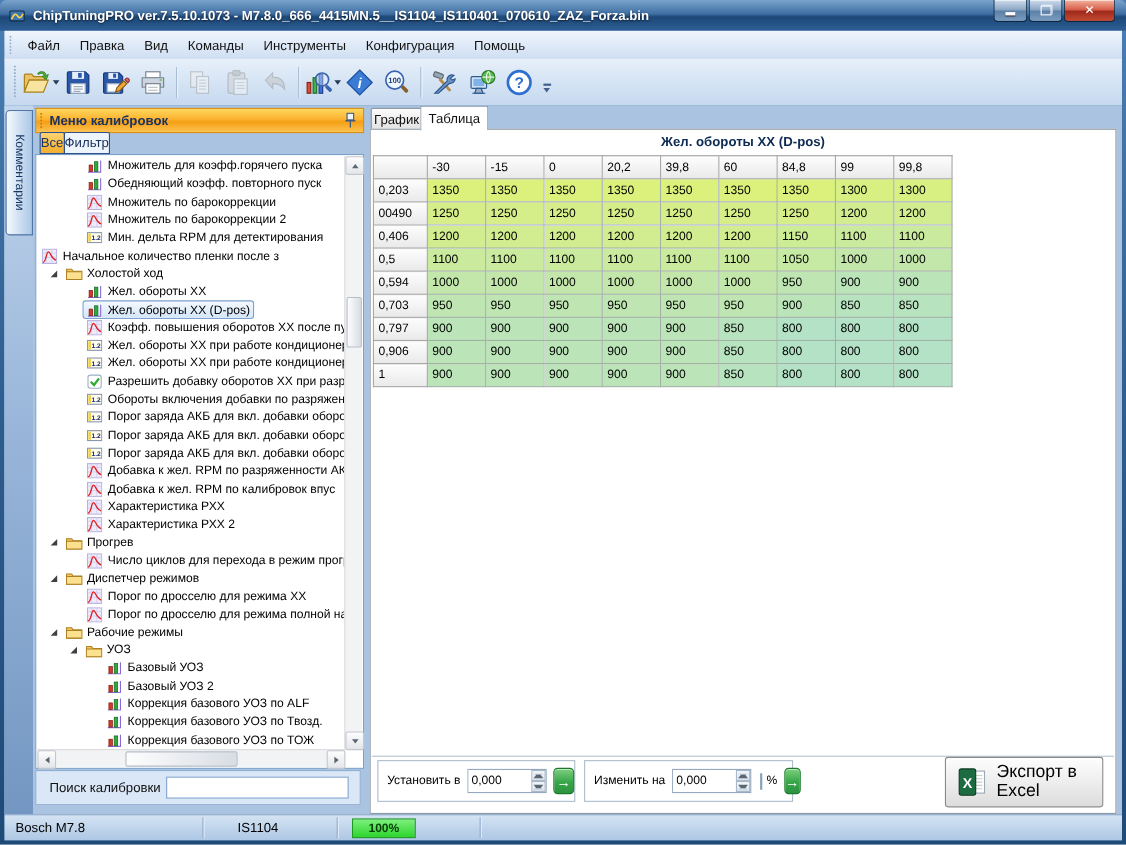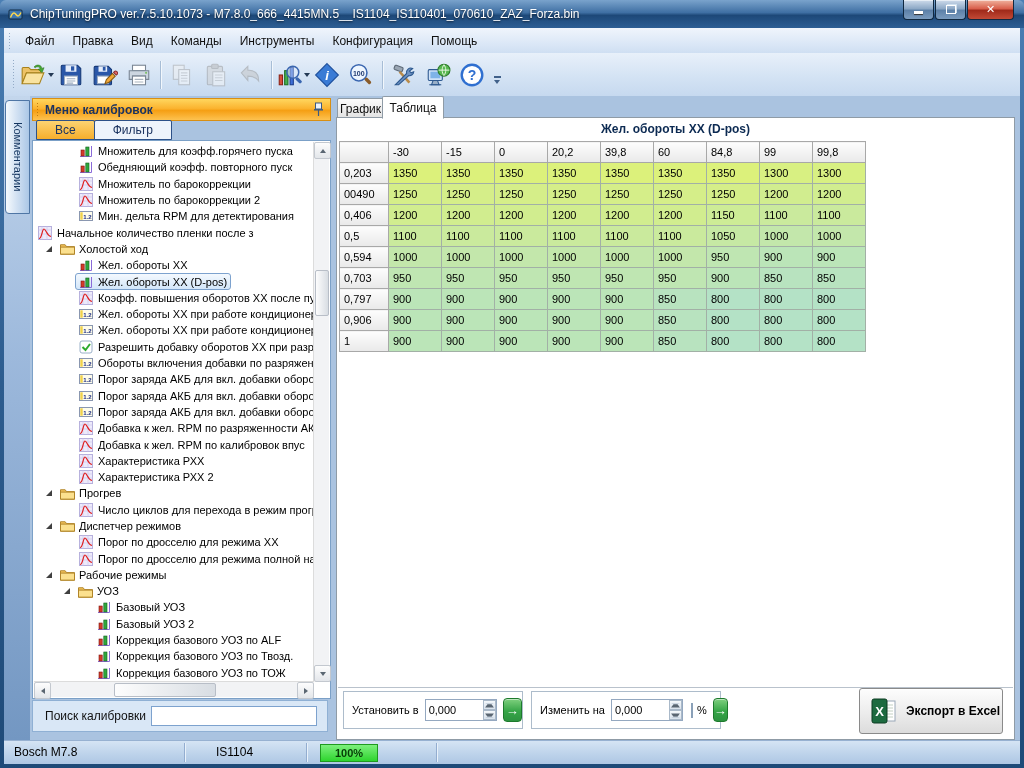--- a/index.html
+++ b/index.html
@@ -5,21 +5,21 @@
   html,body{margin:0;padding:0;width:1024px;height:768px;overflow:hidden;
     font-family:"Liberation Sans",sans-serif;-webkit-font-smoothing:antialiased;}
   #window{position:relative;width:1024px;height:768px;
     background:linear-gradient(180deg,#4b7fb4 0%,#2d5c8e 50%,#1e4a78 100%);}
   
   .titlebar{position:absolute;left:0;top:0;width:1024px;height:28px;
     background:linear-gradient(180deg,#7aa3cc 0%,#3f6fa3 45%,#1d4878 55%,#2d5e94 100%);
     border-radius:6px 6px 0 0;}
   .app-icon{position:absolute;left:8px;top:6px;width:16px;height:16px;}
   .title-text{position:absolute;left:30px;top:0;height:28px;line-height:28px;
-    color:#fff;font-size:12px;text-shadow:0 1px 2px rgba(0,0,0,.7);white-space:nowrap;}
+    color:#fff;font-size:12px;text-shadow:0 1px 2px rgba(0,0,0,.7);white-space:nowrap;font-weight:bold;}
   .win-btns{position:absolute;right:10px;top:0;display:flex;}
   .win-btn{height:19px;border:1px solid #10283f;border-top:none;border-radius:0 0 4px 4px;
     display:flex;align-items:center;justify-content:center;color:#fff;font-size:11px;
     box-shadow:inset 0 1px 0 rgba(255,255,255,.55);margin-left:1px;}
   .win-btn.min,.win-btn.res{width:29px;background:linear-gradient(180deg,#cfdcec 0%,#8ea9c6 45%,#5d81a8 55%,#7b9cbf 100%);}
   .win-btn.close{width:45px;background:linear-gradient(180deg,#f0b39e 0%,#d9604c 45%,#a02a1a 55%,#c24a36 100%);}
   .glyph-min{display:block;width:9px;height:3px;background:#fff;box-shadow:0 1px 1px #333;margin-top:6px;}
   .glyph-res{display:block;width:8px;height:7px;border:1px solid #fff;box-shadow:1px -1px 0 #cfe0ef;}
   
   .menubar{position:absolute;left:4px;top:28px;width:1016px;height:25px;
@@ -54,21 +54,21 @@
   
   .sidebar{position:absolute;left:30px;top:96px;width:301px;height:644px;}
   .sidebar-header{position:absolute;left:2px;top:2px;width:297px;height:21px;
     background:linear-gradient(180deg,#ffd65e 0%,#fbb32f 45%,#f59f14 55%,#fdc250 100%);
     border:1px solid #d88f14;display:flex;align-items:center;}
   .sidebar-header .hgrip{width:3px;height:70%;margin:0 6px 0 3px;
     background-image:radial-gradient(circle,#c07c10 35%,transparent 40%);background-size:3px 3px;}
   .sidebar-header .htext{font-size:12px;font-weight:bold;color:#1c3460;}
   .pin{position:absolute;right:6px;top:3px;}
   .sidebar-tabs{position:absolute;left:6px;top:24px;height:20px;display:flex;}
-  .s-tab{height:18px;padding:0 18px;font-size:12px;color:#1c3460;border:1px solid #2d5188;
+  .s-tab{height:18px;padding:0 0;font-size:12px;color:#1c3460;border:1px solid #2d5188;
     border-radius:2px 2px 0 0;display:flex;align-items:center;}
   .s-tab.active{background:linear-gradient(180deg,#fcd372 0%,#f6ae2c 100%);font-weight:normal;z-index:2;}
   .s-tab.inactive{background:#eef4fb;margin-left:-1px;}
   .tree-box{position:absolute;left:2px;top:44px;width:297px;height:557px;background:#fff;border:1px solid #7ba0c7;}
   .tree-rows{position:absolute;left:1px;top:2px;right:17px;bottom:17px;overflow:hidden;}
   .tree-row{height:16.3px;line-height:16px;white-space:nowrap;display:flex;align-items:center;font-size:11px;color:#000;}
   .tree-toggle{width:0;height:0;border-bottom:6px solid #404040;border-left:6px solid transparent;margin-right:4px;flex:none;}
   .tree-inner{display:inline-flex;align-items:center;padding:0 3px;border:1px solid transparent;border-radius:3px;height:15px;}
   .tree-inner.selected{background:linear-gradient(180deg,#f4f9fe,#d3e6f9);border-color:#7da2ce;}
   .tree-ic{width:15px;height:14px;margin-right:4px;flex:none;display:flex;align-items:center;}
@@ -115,21 +115,21 @@
   .go-btn{width:22px;height:22px;margin-left:6px;border:1px solid #1d7a2c;border-radius:4px;
     background:linear-gradient(180deg,#7ed07e 0%,#37a648 55%,#2d9340 100%);
     color:#fff;font-weight:bold;font-size:13px;display:flex;align-items:center;justify-content:center;
     box-shadow:inset 0 1px 0 rgba(255,255,255,.5);}
   .cb{width:13px;height:13px;background:#fff;border:1px solid #8aa0b8;margin-left:8px;}
   .pct{font-size:11px;margin-left:4px;}
   .export-btn{position:absolute;right:10px;top:0;width:142px;height:44px;border:1px solid #8a8a8a;border-radius:3px;
     background:linear-gradient(180deg,#fdfdfd 0%,#ececec 55%,#dcdcdc 100%);
     display:flex;align-items:center;box-shadow:inset 0 1px 0 #fff;}
   .export-btn .xl{margin:0 8px 0 10px;}
-  .export-btn .lbl{font-size:12px;color:#000;font-weight:bold;}
+  .export-btn .lbl{font-size:16px;color:#000;}
   
   .statusbar{position:absolute;left:4px;top:740px;width:1016px;height:23px;
     background:linear-gradient(180deg,#d5e4f4 0%,#bcd2ea 60%,#aec7e4 100%);border-top:1px solid #97b1d1;}
   .sb-text{position:absolute;top:4px;font-size:12px;color:#000;}
   .sb-sep{position:absolute;top:2px;width:1px;height:19px;background:#93add0;box-shadow:1px 0 0 #e8f1fa;}
   .progress-badge{position:absolute;left:316px;top:3px;width:56px;height:16px;
     background:linear-gradient(180deg,#7df07d 0%,#2ed42e 100%);border:1px solid #1f9a1f;
     font-size:11px;font-weight:bold;color:#063c06;display:flex;align-items:center;justify-content:center;}
   svg{display:block;}
   svg text{font-family:"Liberation Sans",sans-serif;}

